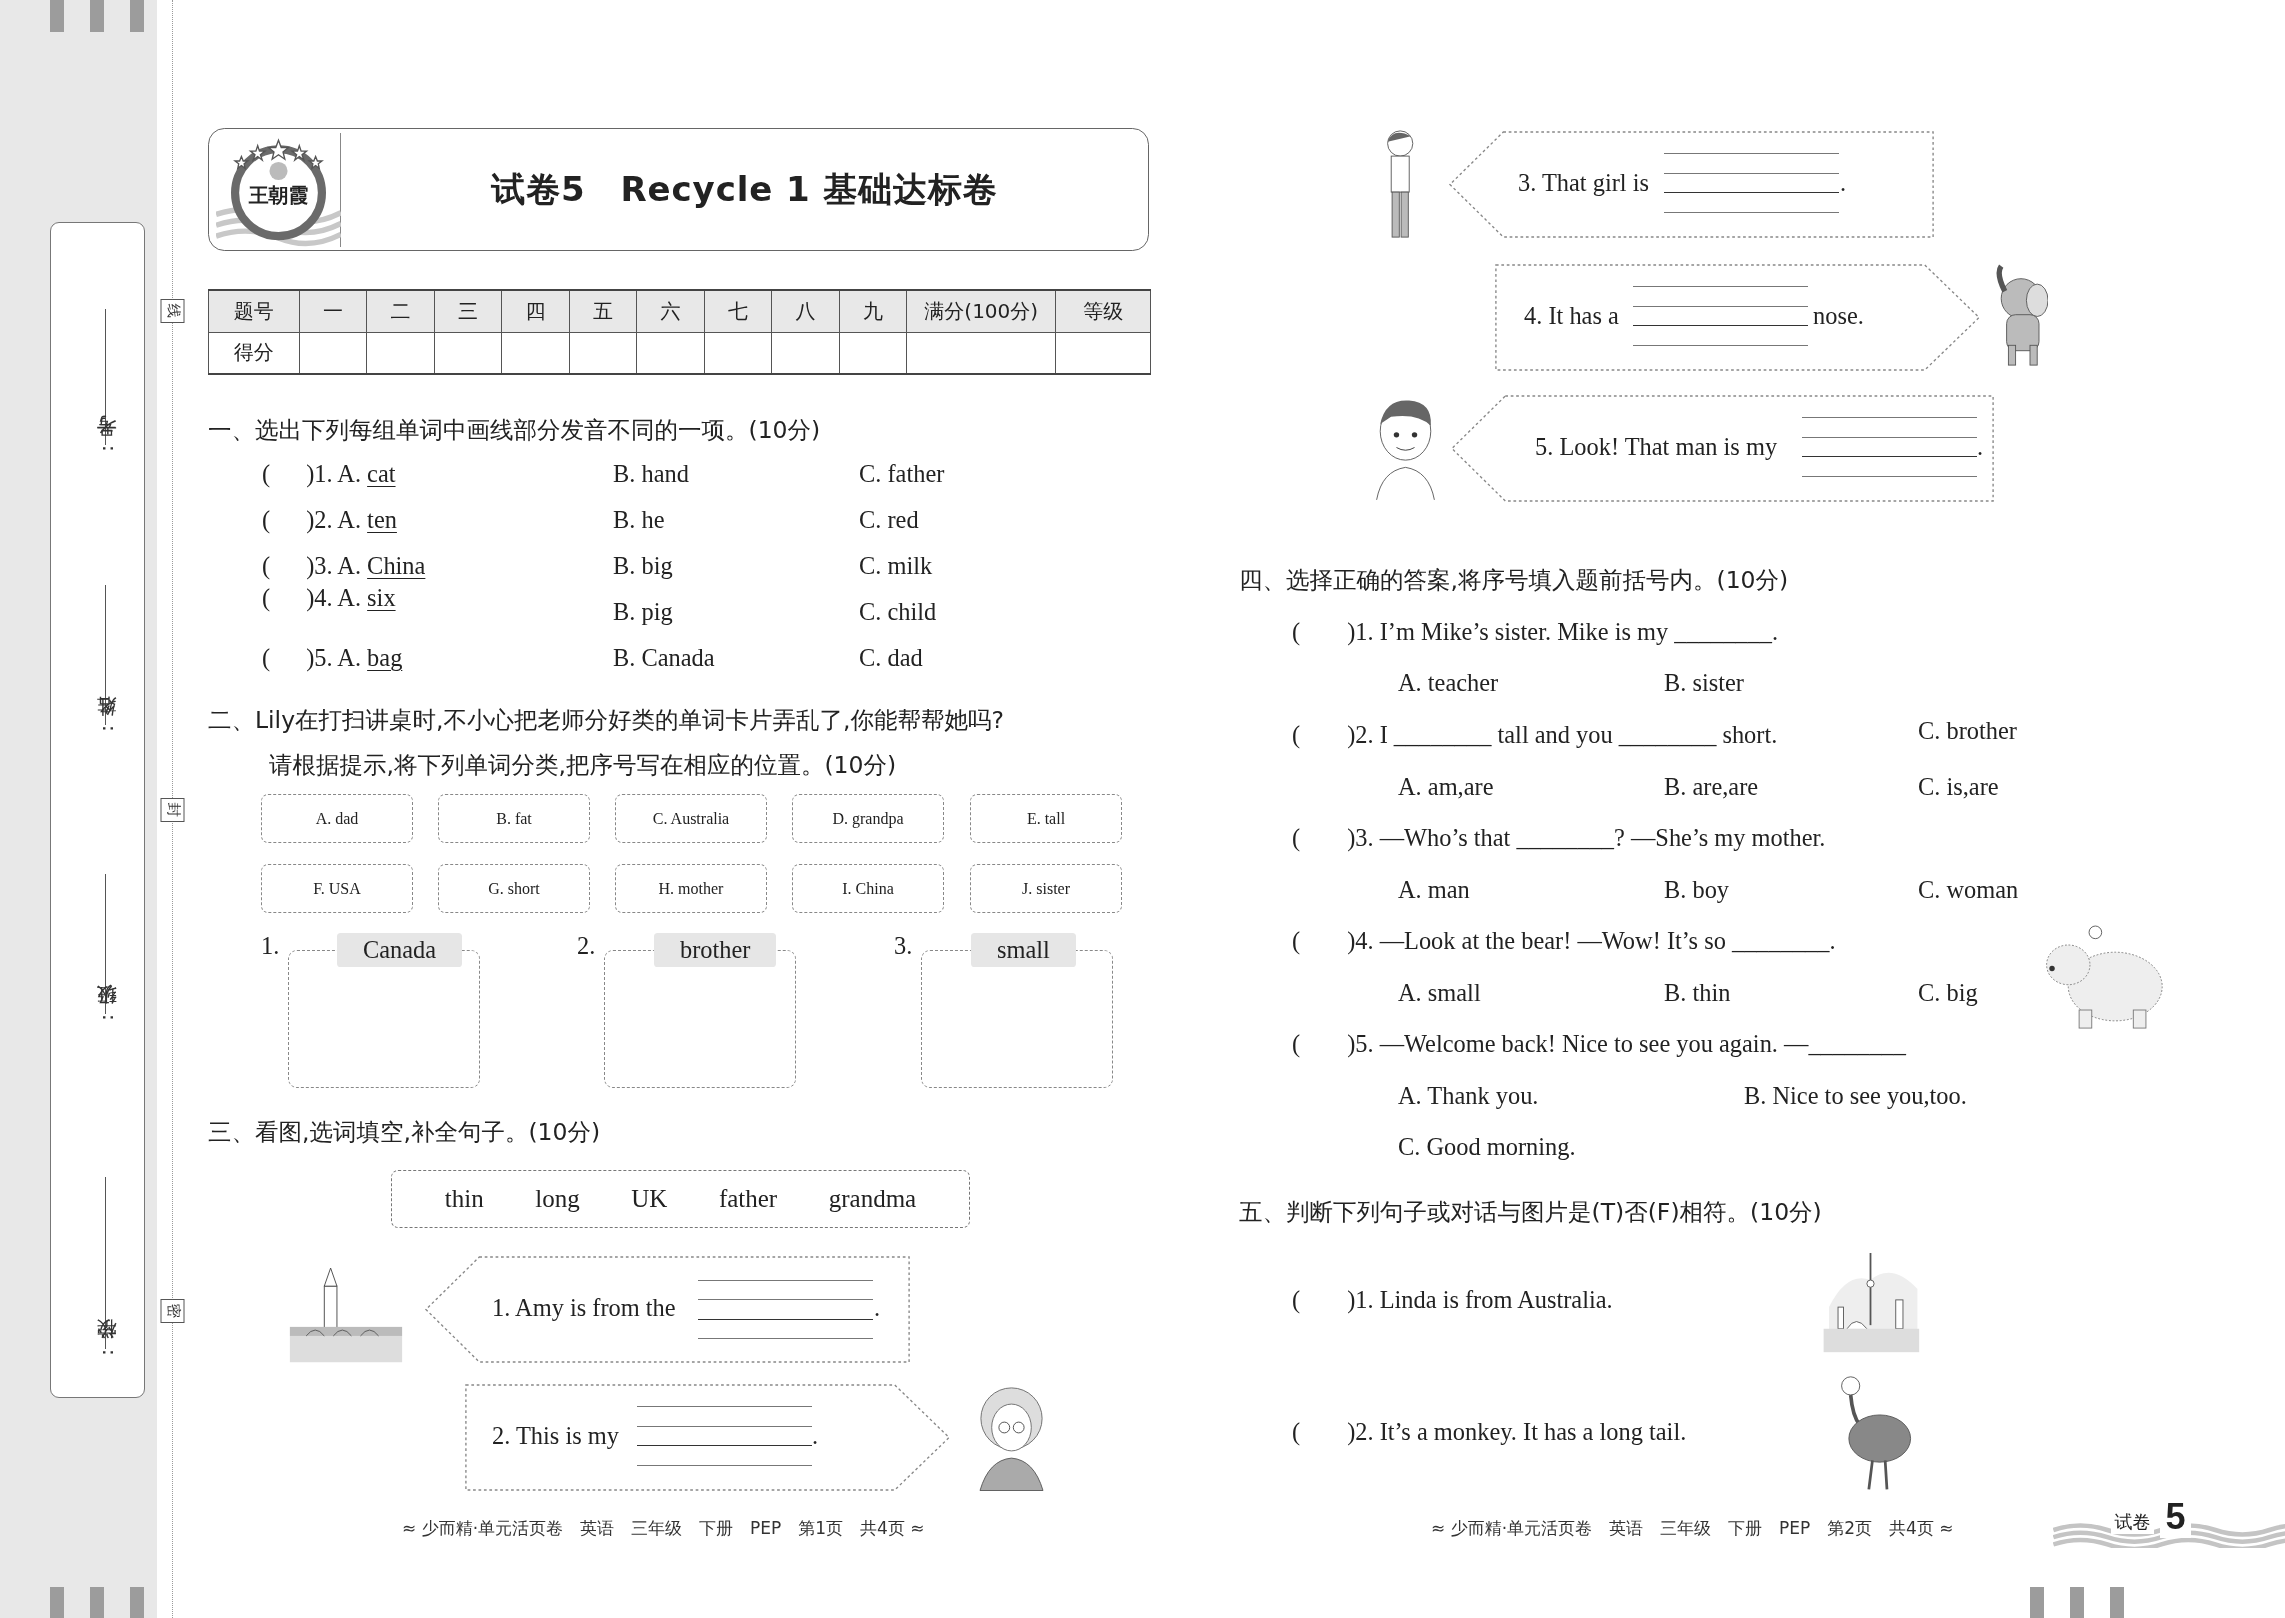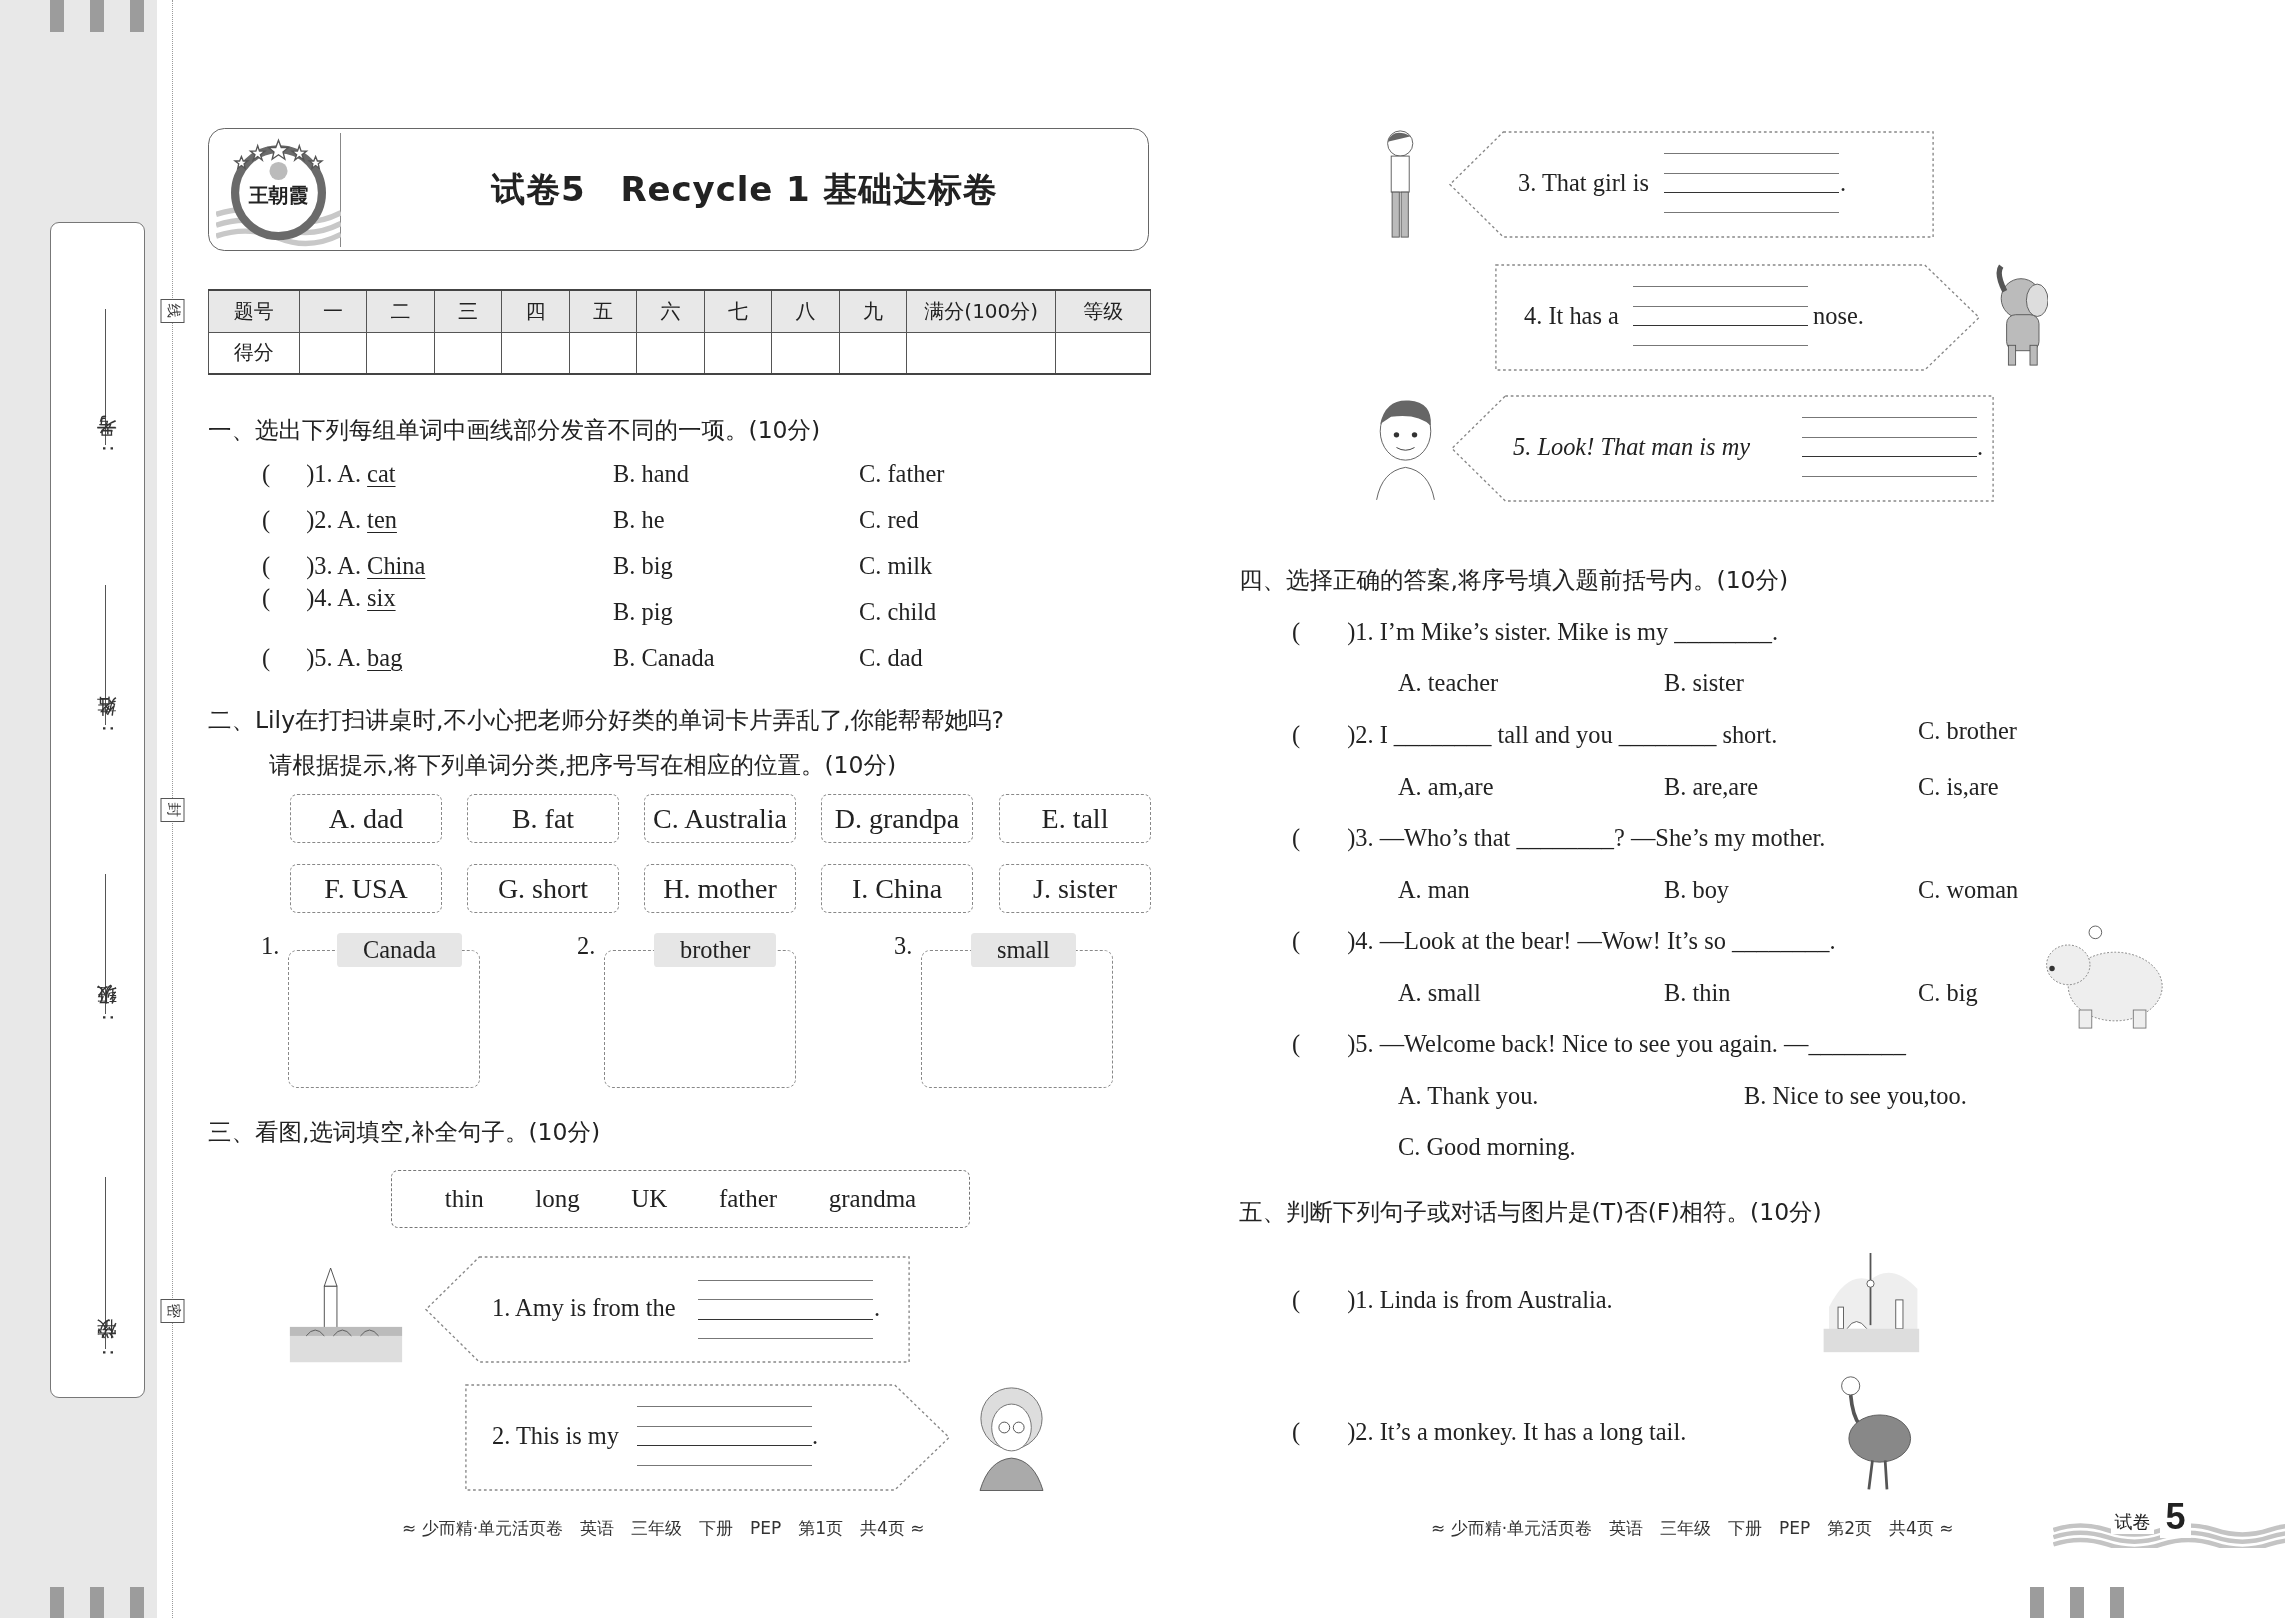--- a/index.html
+++ b/index.html
@@ -31,21 +31,21 @@
   #score-table td { border: 1.4px solid #555; height: 42px; text-align: center; font-size: 20px; }
   #score-table tr.head td { background: #e8e8e8; }
   #score-table tr:first-child td { border-top: 2.7px solid #444; }
   #score-table tr:last-child td { border-bottom: 2.7px solid #444; }
 
   .sec-title { font-size: 23.5px; color:#222; white-space: nowrap; }
   .q { font-size: 24.4px; white-space: nowrap; }
   .u { text-decoration: underline; text-underline-offset: 3.6px; text-decoration-thickness: 0.9px; }
 
   .card { position: absolute; width: 152px; height: 49px; border: 1.4px dashed #888; border-radius: 7.2px;
-          display: flex; align-items: center; justify-content: center; font-size: 28px; margin-left: 29px; }
+          display: flex; align-items: center; justify-content: center; font-size: 16px; }
   .cat-box { position: absolute; width: 192px; height: 138px; border: 1.4px dashed #888; border-radius: 9px; }
   .cat-num { position: absolute; font-size: 24.4px; }
   .cat-tag { position: absolute; height: 34px; padding: 0 26px; background: #e6e6e6; border-radius: 3.6px;
              display:flex; align-items:center; font-size: 24.4px; }
 
   #wordbank { left: 391px; top: 1170px; width: 579px; height: 58px; border: 1.8px dashed #777; border-radius: 7.2px;
               display:flex; align-items:center; justify-content: space-around; padding: 0 27px; font-size: 25px; }
 
   .arrow-box { position: absolute; }
   .arrow-box svg { position:absolute; left:0; top:0; }
@@ -311,21 +311,21 @@
     <circle cx="26" cy="44" r="3" fill="#333"></circle>
       <circle cx="46" cy="44" r="3" fill="#333"></circle>
     <path d="M26 58 Q36 64 46 58" stroke="#333" fill="none"></path>
     <path d="M4 116 Q10 84 36 80 Q62 84 68 116" fill="#fff" stroke="#555"></path>
   </svg>
 </div>
 <div class="arrow-box" style="left:1451px;top:395px;width:543px;height:107px;">
   <svg width="543" height="107" viewBox="0 0 600 118">
       <polygon points="60,1 599,1 599,117 60,117 1,59" fill="none" stroke="#888" stroke-width="1.5" stroke-dasharray="3,3"></polygon>
     </svg>
-  <div class="abs q" style="left:62px;top:38px;font-style:italic;">5. Look!  That man is my</div>
+  <div class="abs q" style="left:84px;top:38px;">5. Look!  That man is my</div>
   <div class="blank-stack" style="left:351px;top:22px;width:175px;height:60px;">
       <div></div>
       <div></div>
       <div class="main"></div>
       <div></div>
     </div>
   <div class="abs q" style="left:526px;top:38px;">.</div>
 </div>
 
 <div class="abs sec-title cjk" style="left:1239px;top:564px;">四、选择正确的答案,将序号填入题前括号内。(10分)</div>

